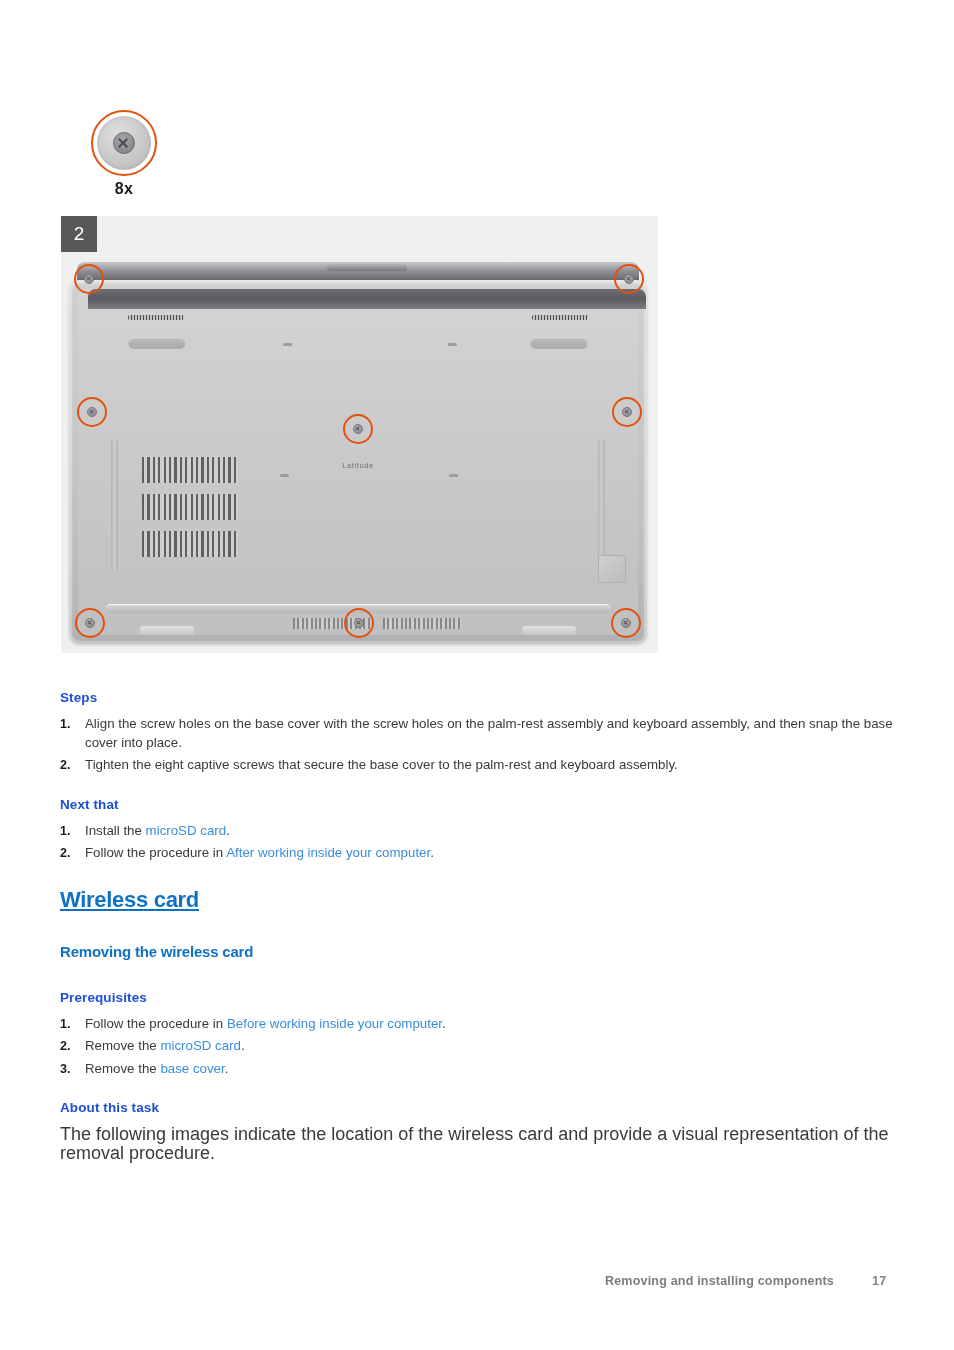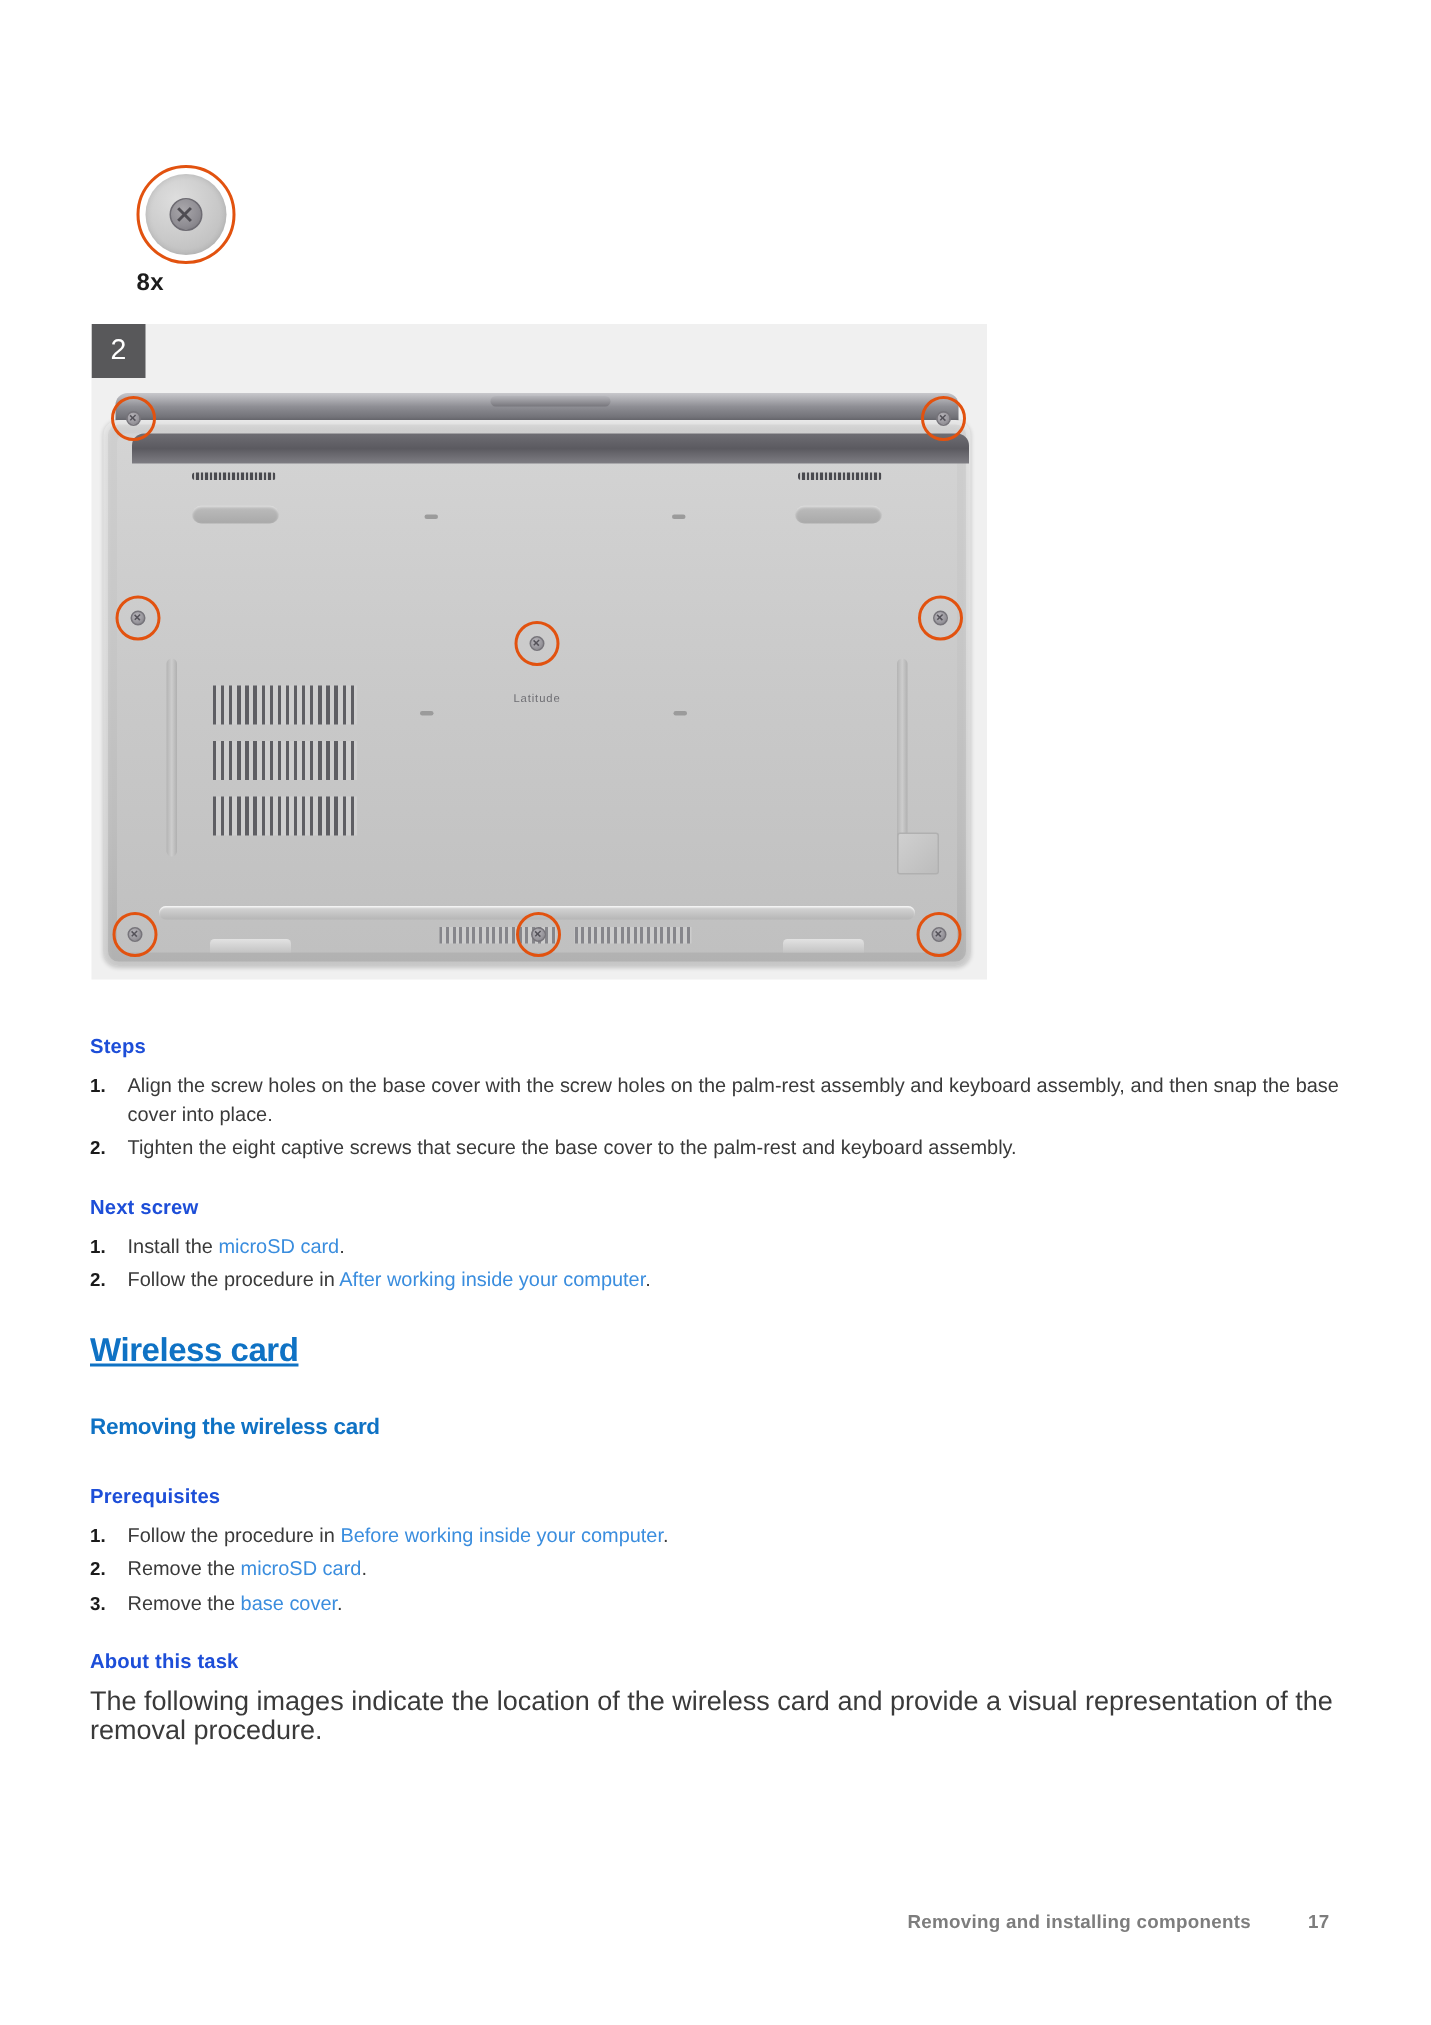--- a/index.html
+++ b/index.html
@@ -86,21 +86,21 @@
   }
   .screw-head::after {
     left: 8.2px; top: 3.5px; width: 2.2px; height: 12px;
     transform: rotate(-45deg);
   }
   .legend-count {
     position: absolute;
     left: 30px;
     top: 82px;
     width: 66px;
-    text-align: left;
+    text-align: center;
     font-size: 16px;
     font-weight: bold;
     color: #1c1c1c;
     letter-spacing: 0.3px;
   }
 
   
   .photo {
     position: relative;
     width: 597px;
@@ -477,21 +477,21 @@
       <li>
         <span class="num">1.</span>
         <span>Align the screw holes on the base cover with the screw holes on the palm-rest assembly and keyboard assembly, and then snap the base cover into place.</span>
       </li>
       <li>
         <span class="num">2.</span>
         <span>Tighten the eight captive screws that secure the base cover to the palm-rest and keyboard assembly.</span>
       </li>
     </ol>
 
-    <h3 class="sec-head">Next screw</h3>
+    <h3 class="sec-head">Next that</h3>
     <ol class="steps">
       <li>
         <span class="num">1.</span><span>Install the </span><a class="xref" href="#">microSD card</a><span>.</span>
       </li>
       <li>
         <span class="num">2.</span><span>Follow the procedure in </span><a class="xref" href="#">After working inside your computer</a><span>.</span>
       </li>
     </ol>
 
     <h1 class="h-major">Wireless card</h1>

